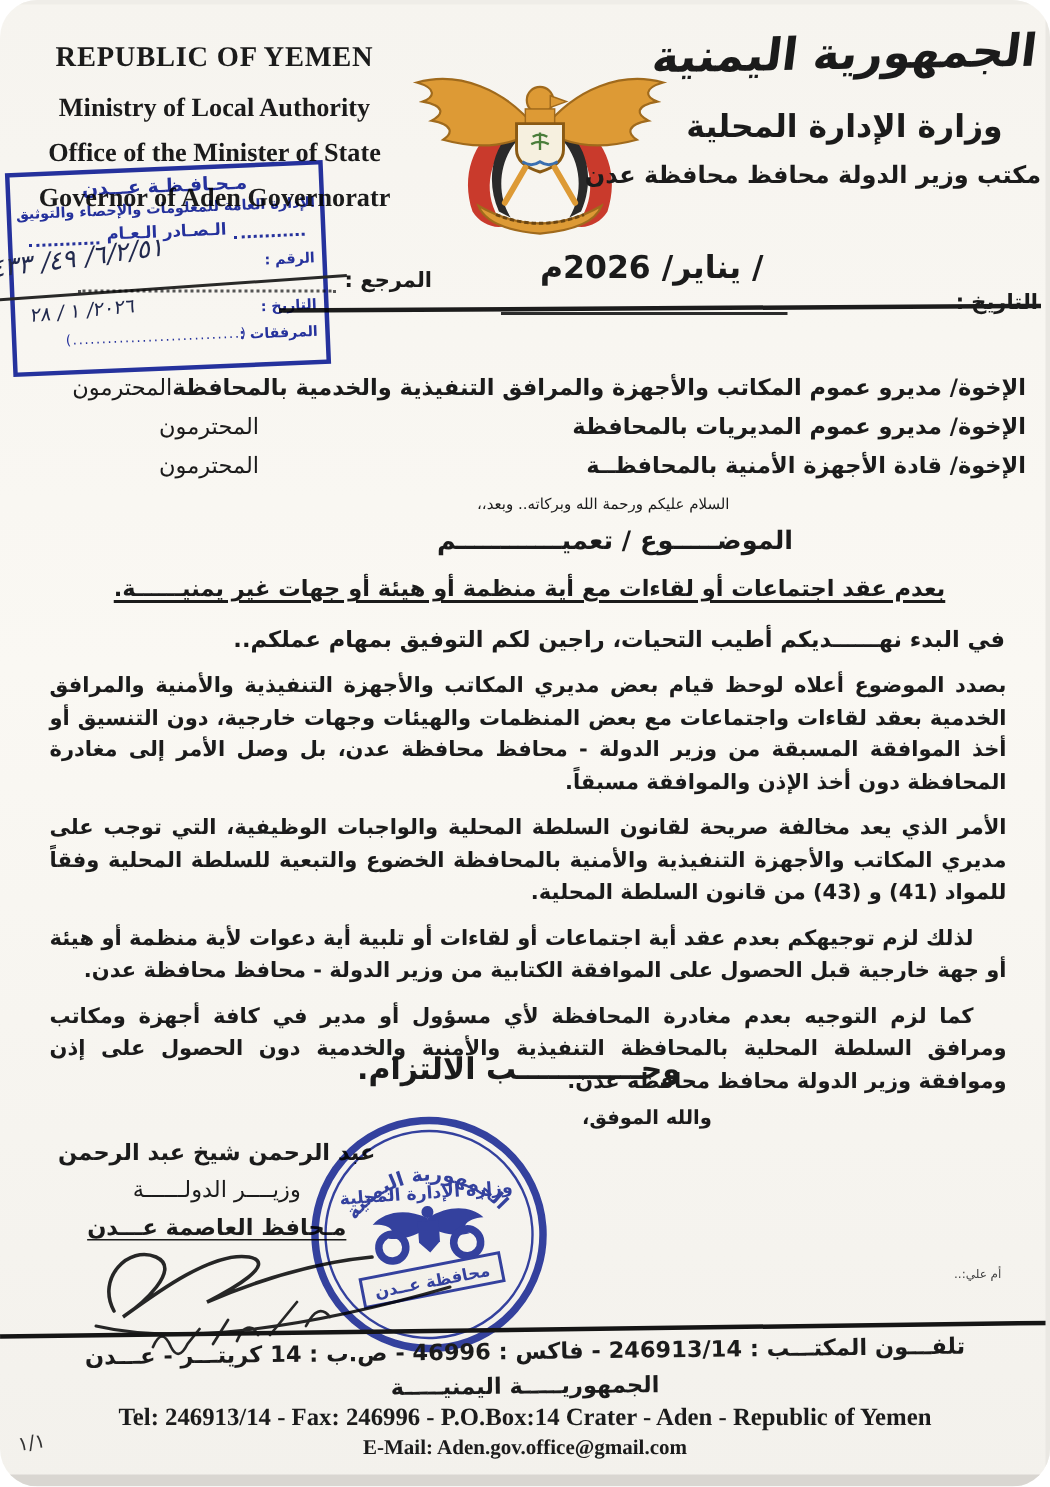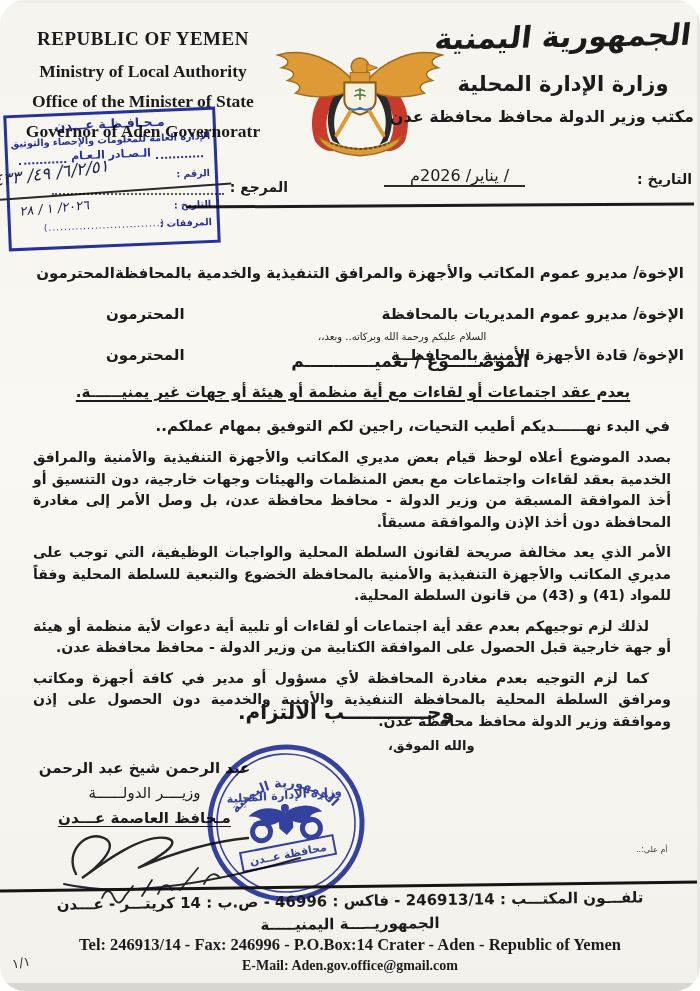--- a/index.html
+++ b/index.html
@@ -19,22 +19,22 @@
   .hl1,.hl2,.hl3{font-size:17.5px;margin-bottom:9px;}
   .emblem{position:absolute;left:272px;top:30px;width:176px;height:140px;}
   .hdr-right{position:absolute;right:6px;top:8px;width:262px;text-align:center;direction:rtl;}
   .calli{font-size:30px;font-weight:bold;transform:skewX(-8deg) rotate(-1deg);letter-spacing:-1px;
          height:58px;line-height:58px;white-space:nowrap;}
   .hmin{font-size:21px;font-weight:bold;margin-top:6px;white-space:nowrap;}
   .hoff{font-size:16px;font-weight:bold;margin-top:11px;white-space:nowrap;}
 
   .date-row{position:absolute;top:166px;right:8px;direction:rtl;display:flex;align-items:flex-end;gap:112px;}
   .date-label{font-size:14px;font-weight:bold;}
-  .date-value{font-size:16px;font-weight:normal;border-bottom:2px solid #2b2b2b;
-              padding:0 16px 0 26px;white-space:nowrap;}
+  .date-value{font-size:21px;font-weight:bold;border-bottom:2px solid #2b2b2b;
+              padding:0 16px 18px 26px;white-space:nowrap;}
   .ref-row{position:absolute;top:179px;left:52px;width:236px;direction:rtl;display:flex;align-items:flex-start;gap:6px;}
   .ref-label{font-size:14px;font-weight:bold;}
   .ref-dots{flex:1;border-bottom:2px dotted #555;height:14px;}
   .rule-top{position:absolute;left:186px;top:204px;width:508px;height:2.5px;background:#1c1c1c;transform:rotate(-.35deg);}
 
   
   .registry-stamp{position:absolute;left:6px;top:111px;width:206px;height:130px;border:3px solid #2633a6;
                   transform:rotate(-2.4deg);color:#2633a6;direction:rtl;mix-blend-mode:multiply;}
   .registry-stamp .row{position:absolute;left:0;right:0;}
   .rs-gov{top:2px;text-align:center;font-size:12.5px;font-weight:bold;letter-spacing:3px;}
@@ -48,21 +48,21 @@
   .rs-att-dots{position:absolute;top:106px;right:52px;font-size:9px;letter-spacing:1px;}
   .hw{color:#222a52;white-space:nowrap;direction:ltr;}
   .hw-num{position:absolute;top:46px;left:-14px;font-size:17px;transform:rotate(-5deg) skewX(-14deg);letter-spacing:1px;}
   .hw-underline{position:absolute;top:77px;left:-22px;width:244px;height:1.8px;background:#2a2a2a;transform:rotate(-1.6deg);}
   .hw-date{position:absolute;top:84px;left:10px;font-size:13px;transform:rotate(-3deg) skewX(-10deg);letter-spacing:2px;}
 
   
   .recipients{position:absolute;left:16px;right:16px;top:249px;direction:rtl;padding-left:0;}
   .recipient-row{display:flex;justify-content:space-between;align-items:baseline;margin-bottom:8px;}
   .recipient-to{font-size:15px;font-weight:bold;white-space:nowrap;}
-  .recipient-hon{font-size:15px;font-weight:bold;margin-left:90px;margin-top:15px;}
+  .recipient-hon{font-size:15px;font-weight:normal;margin-left:90px;}
   .salutation{position:absolute;left:318px;top:331px;font-size:10px;direction:rtl;white-space:nowrap;}
 
   .subject-label{position:absolute;left:130px;width:560px;top:351px;text-align:center;font-weight:bold;font-size:17px;direction:rtl;white-space:nowrap;}
   .subject-title{position:absolute;left:38px;right:32px;top:383px;text-align:center;font-weight:bold;font-size:15px;direction:rtl;
                  text-decoration:underline;text-underline-offset:3px;text-decoration-thickness:1.5px;white-space:nowrap;}
   .greeting{position:absolute;right:30px;top:417px;direction:rtl;font-weight:bold;font-size:15px;white-space:nowrap;}
 
   .body-text{position:absolute;left:33px;right:29px;top:447px;direction:rtl;font-weight:bold;font-size:14px;
              line-height:21.5px;text-align:justify;}
   .body-text p{margin:0 0 9px 0;}

